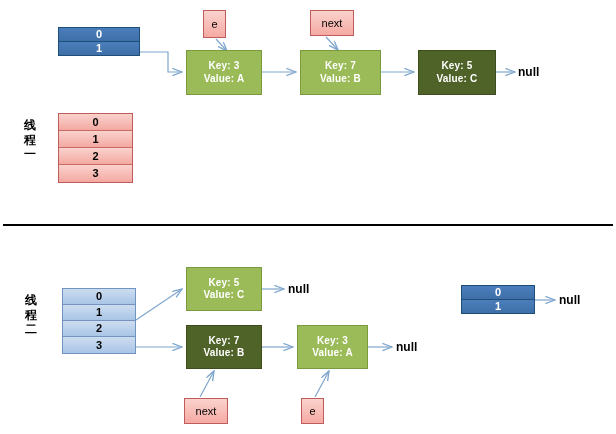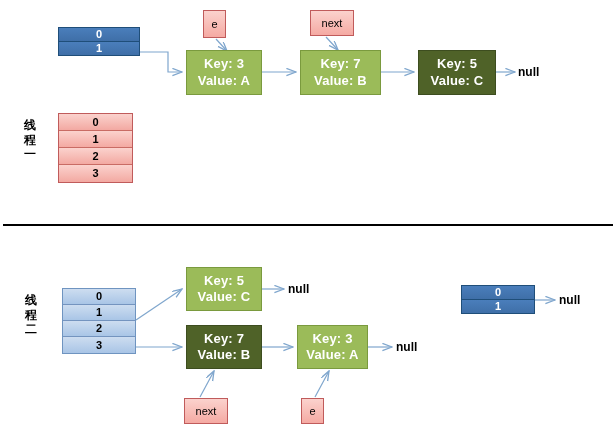--- a/index.html
+++ b/index.html
@@ -39,21 +39,21 @@
     color:#000000;
     background:linear-gradient(to bottom,#fbd2cd 0%,#f3a9a2 100%);
     border-bottom:1px solid #c96b64;
   }
   .table.pink .cell:last-child{border-bottom:none;}
 
   
   .node{
     position:absolute;box-sizing:border-box;
     display:flex;flex-direction:column;align-items:center;justify-content:center;
-    color:#ffffff;font-weight:bold;font-size:13px;line-height:1.25;
+    color:#ffffff;font-weight:bold;font-size:10px;line-height:1.25;
     letter-spacing:.2px;
   }
   .node.green{background:#9bbb59;border:1px solid #7a9a3e;}
   .node.darkgreen{background:#4f6228;border:1px solid #3d4d1f;}
   .node .ln{white-space:nowrap;}
 
   
   .tag{
     position:absolute;box-sizing:border-box;
     background:linear-gradient(to bottom,#fbd2cd 0%,#f5aaa3 100%);

